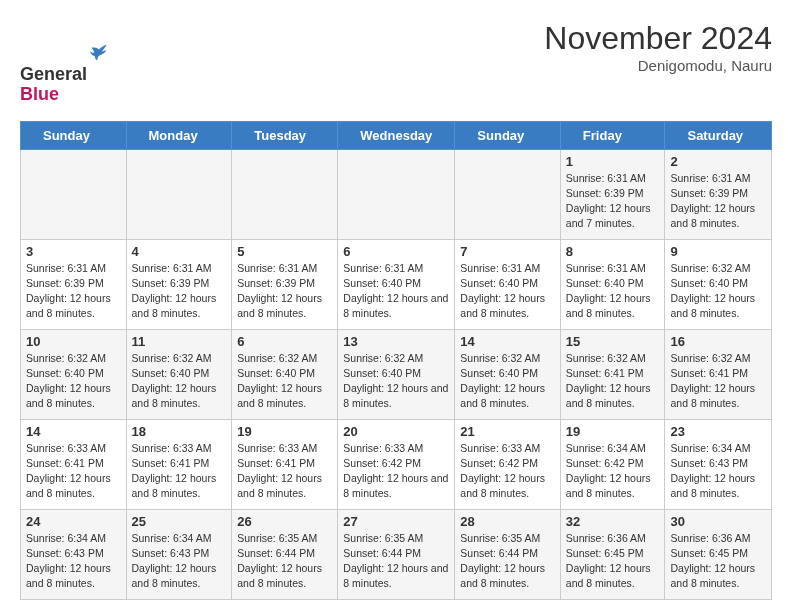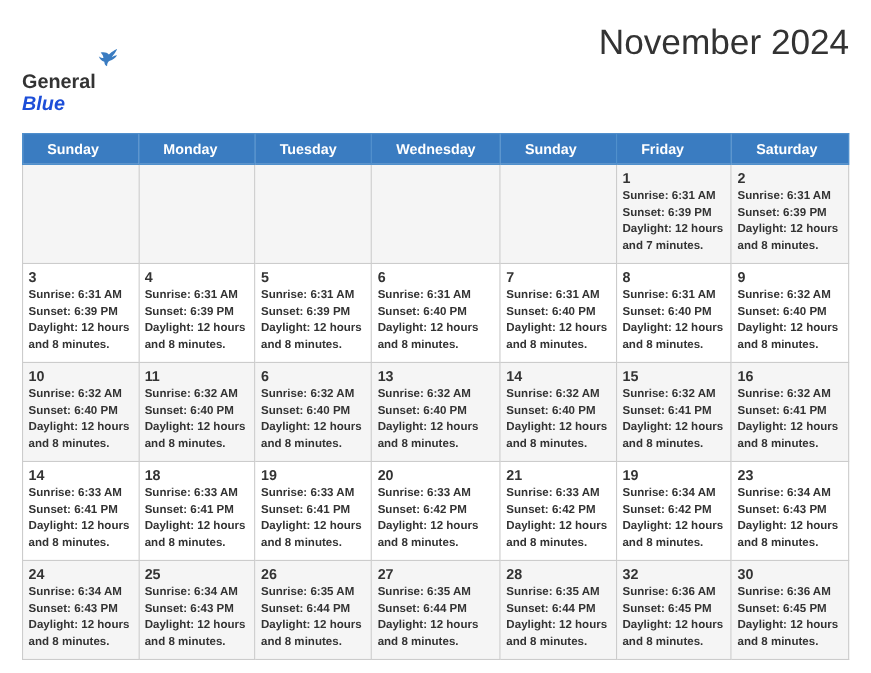--- a/index.html
+++ b/index.html
@@ -28,22 +28,21 @@
     }
     .logo-general {
       font-size: 18px;
       font-weight: bold;
       color: #333;
       margin-top: 45px;
     }
     .logo-blue {
       font-size: 18px;
       font-weight: bold;
-      color: #1d4ed8;
-      font-style: italic;
+      color: #be185d;
     }
     .logo-icon {
       width: 20px;
       height: 20px;
       margin-left: 2px;
     }
     .title-block {
       text-align: right;
     }
     .month-title {
@@ -86,40 +85,40 @@
     .day-num {
       font-size: 13px;
       font-weight: bold;
       display: block;
       margin-bottom: 2px;
     }
     .day-info {
       font-size: 10.5px;
       line-height: 1.45;
       color: #333;
-      font-weight: bold;
     }
   </style>
 </head>
 <body>
 
 <div class="header">
   <div class="logo">
     <div class="logo-text">
       <span style="display:flex;align-items:center;">
         <span class="logo-general">General</span>
         <svg class="logo-icon" viewBox="0 0 24 24" fill="#3a7cc1">
           <path d="M21 3 C21 3 16 5 12 9 C10 7 7 6 3 7 C5 9 6 11 6 13 C4 13 2 12 1 11 C2 14 4 16 7 17 C7 19 8 21 10 22 C10 19 11 17 13 16 C16 15 19 13 21 10 C19 10 17 11 15 12 C17 9 20 6 21 3Z"></path>
         </svg>
       </span>
       <span class="logo-blue">Blue</span>
     </div>
   </div>
   <div class="title-block">
     <div class="month-title">November 2024</div>
+    <div class="location">Denigomodu, Nauru</div>
   </div>
 </div>
 
 <table>
   <thead>
     <tr>
     <th>Sunday</th>
         <th>Monday</th>
         <th>Tuesday</th>
         <th>Wednesday</th>

